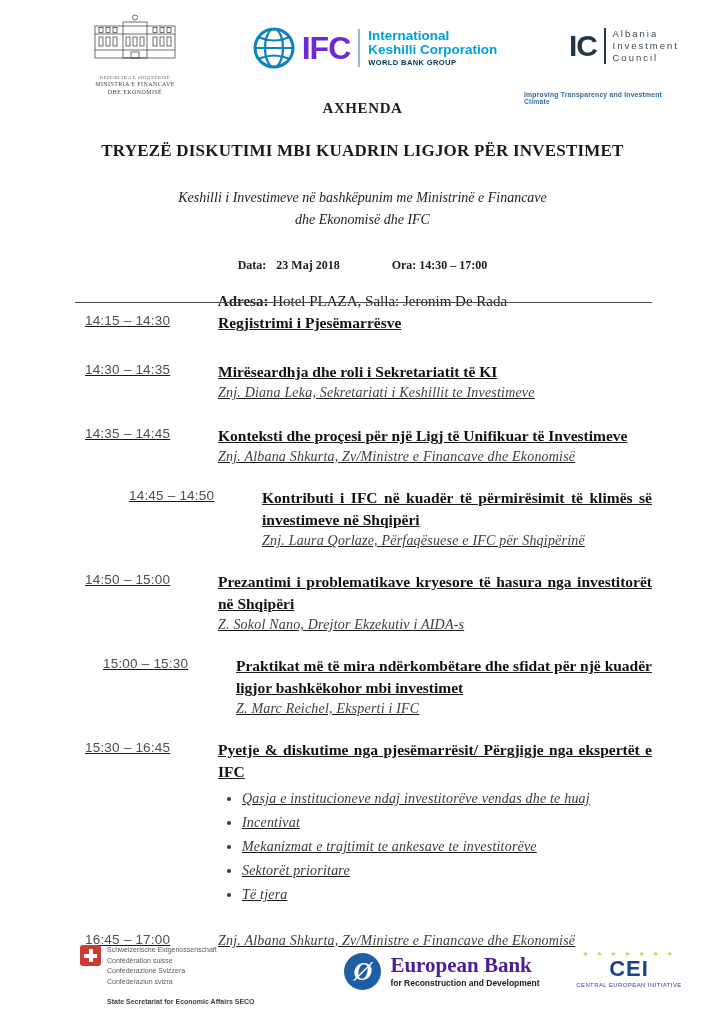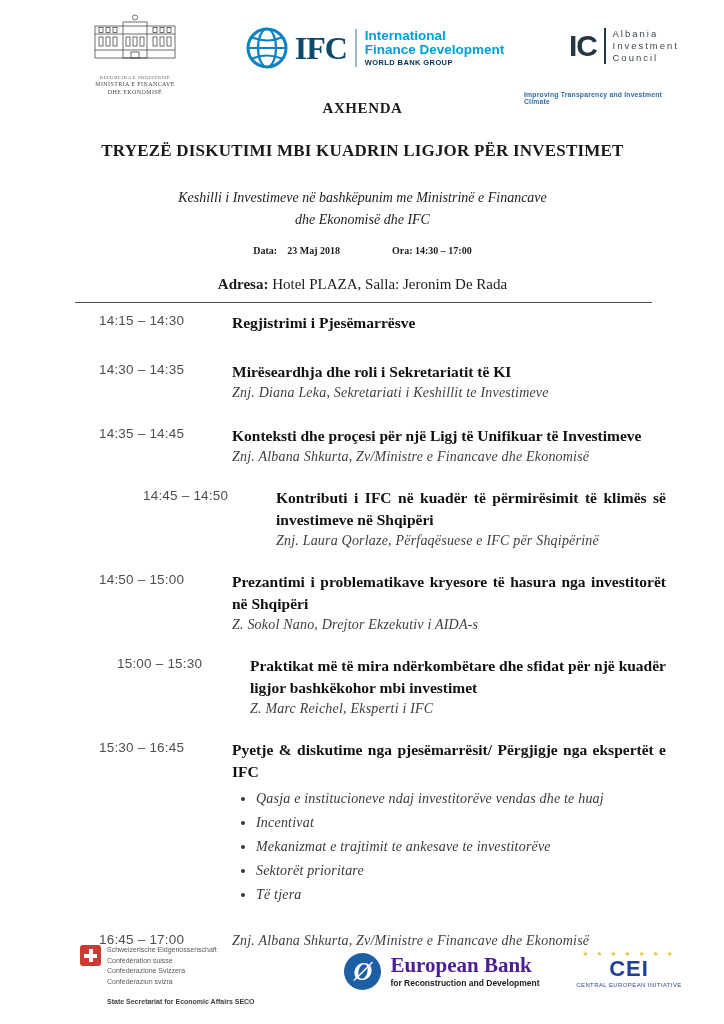--- a/index.html
+++ b/index.html
@@ -14,44 +14,44 @@
   }
   
   .header{
     position:absolute;top:12px;left:75px;right:40px;height:90px;
     display:flex;justify-content:space-between;align-items:flex-start;
   }
   .ministry{width:120px;text-align:center;margin-top:2px;}
   .ministry .caption{font-size:6px;color:#4a4a4a;letter-spacing:.4px;line-height:1.25;margin-top:1px;}
   .ministry .caption .tiny{font-size:5px;display:block;color:#6a6a6a;}
   .ifc{display:flex;align-items:center;margin-top:14px;margin-left:30px;}
-  .ifc .acr{font-family:Liberation Serif, serif;font-weight:bold;font-size:32px;color:#0c4a6e;letter-spacing:-1px;margin:0 8px 0 6px;}
+  .ifc .acr{font-family:Liberation Sans, sans-serif;font-weight:bold;font-size:32px;color:#6d28d9;letter-spacing:-1px;margin:0 8px 0 6px;}
   .vline{width:2px;height:38px;background:#9db9c9;margin-right:8px;}
   .ifc .stack{line-height:1.02;}
   .ifc .l1,.ifc .l2{font-family:"Liberation Sans",sans-serif;font-weight:bold;font-size:13.5px;color:#009fdb;}
   .ifc .l3{font-family:"Liberation Sans",sans-serif;font-weight:bold;font-size:7.5px;color:#002f4f;letter-spacing:.4px;margin-top:2px;}
   .ic{display:flex;flex-direction:column;align-items:flex-start;margin-top:16px;width:160px;}
   .ic .row{display:flex;align-items:center;margin-left:45px;}
   .ic .acr{font-family:"Liberation Sans",sans-serif;font-weight:900;font-size:30px;color:#243746;letter-spacing:-1px;margin-right:7px;}
   .ic .vline2{width:1.5px;height:36px;background:#243746;margin-right:7px;}
   .ic .stack{font-family:"Liberation Sans",sans-serif;font-size:9.5px;color:#3c4850;letter-spacing:2px;line-height:1.25;}
   .ic .tagline{font-family:"Liberation Sans",sans-serif;font-weight:bold;font-size:6.8px;color:#2e6da4;margin-top:4px;letter-spacing:.2px;}
   
   .titleblock{position:absolute;top:100px;left:75px;width:575px;text-align:center;}
   .h1{font-weight:bold;font-size:15px;letter-spacing:.6px;}
   .h2{font-weight:bold;font-size:17px;margin-top:24px;letter-spacing:.2px;}
   .org{font-style:italic;font-size:14px;margin-top:26px;line-height:1.55;color:#222;}
-  .meta1{margin-top:15px;font-size:10px;font-weight:bold;}
+  .meta1{margin-top:28px;font-size:12px;font-weight:bold;}
   .meta1 .gap{display:inline-block;width:52px;}
   .meta1 .d{display:inline-block;margin-left:10px;}
   .meta2{margin-top:20px;font-size:15px;}
   .meta2 b{font-weight:bold;}
   
   .rule{position:absolute;top:302px;left:75px;width:577px;border-top:1.5px solid #4d4d4d;}
-  .agenda{position:absolute;top:312px;left:99px;width:567px;}
+  .agenda{position:absolute;top:312px;left:85px;width:567px;text-decoration:underline;}
   .row{display:flex;margin-bottom:23px;}
   .time{
     width:133px;flex:0 0 133px;
     font-family:"Liberation Sans",sans-serif;font-size:13.5px;color:#4f4f4f;
     padding-top:1px;letter-spacing:.2px;
   }
   .sess{width:434px;}
   .sess .t{font-weight:bold;font-size:15.5px;line-height:1.42;text-align:justify;color:#111;}
   .sess .sp{font-style:italic;font-size:14px;color:#3d3d3d;margin-top:2px;letter-spacing:.2px;}
   ul.bul{margin:8px 0 0 24px;padding:0;}
@@ -118,21 +118,21 @@
         <circle cx="22" cy="22" r="19" fill="none" stroke="#0c82c0" stroke-width="3"></circle>
         <ellipse cx="22" cy="22" rx="9" ry="19" fill="none" stroke="#0c82c0" stroke-width="2.2"></ellipse>
         <line x1="3" y1="22" x2="41" y2="22" stroke="#0c82c0" stroke-width="2.2"></line>
         <path d="M6 11 Q22 18 38 11" fill="none" stroke="#0c82c0" stroke-width="2.2"></path>
         <path d="M6 33 Q22 26 38 33" fill="none" stroke="#0c82c0" stroke-width="2.2"></path>
       </svg>
       <span class="acr">IFC</span>
       <span class="vline"></span>
       <span class="stack">
         <div class="l1">International</div>
-        <div class="l2">Finance Development</div>
+        <div class="l2">Keshilli Corporation</div>
         <div class="l3">WORLD BANK GROUP</div>
       </span>
     </div>
 
     <div class="ic">
       <div class="row">
         <span class="acr">IC</span>
         <span class="vline2"></span>
         <span class="stack">
           <div>Albania</div>

